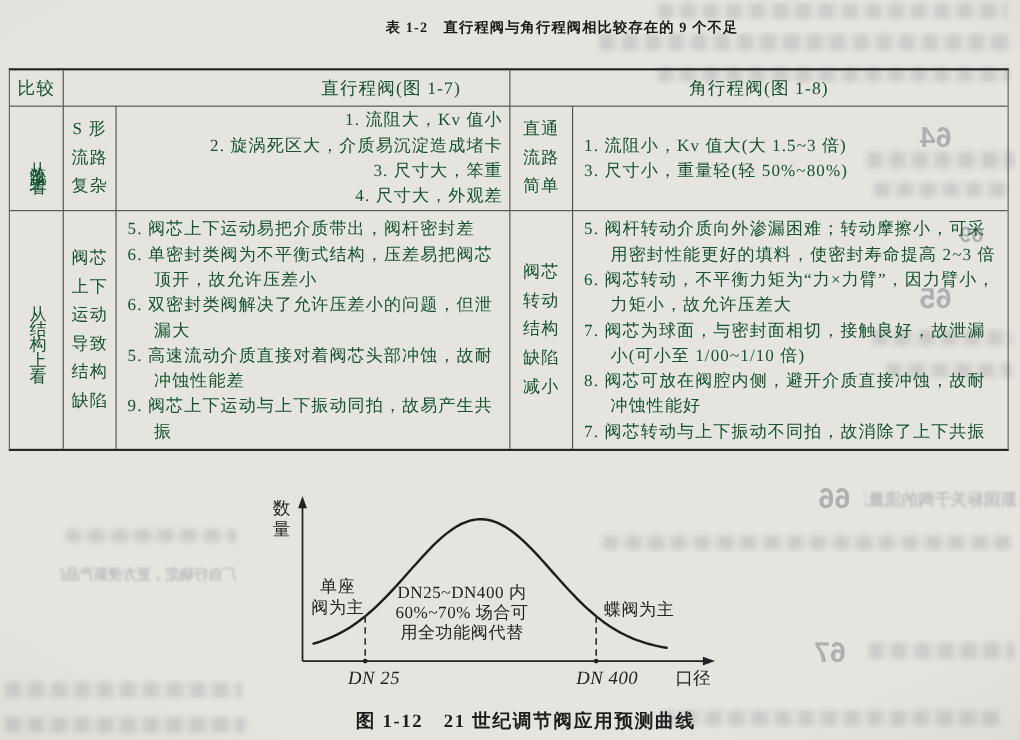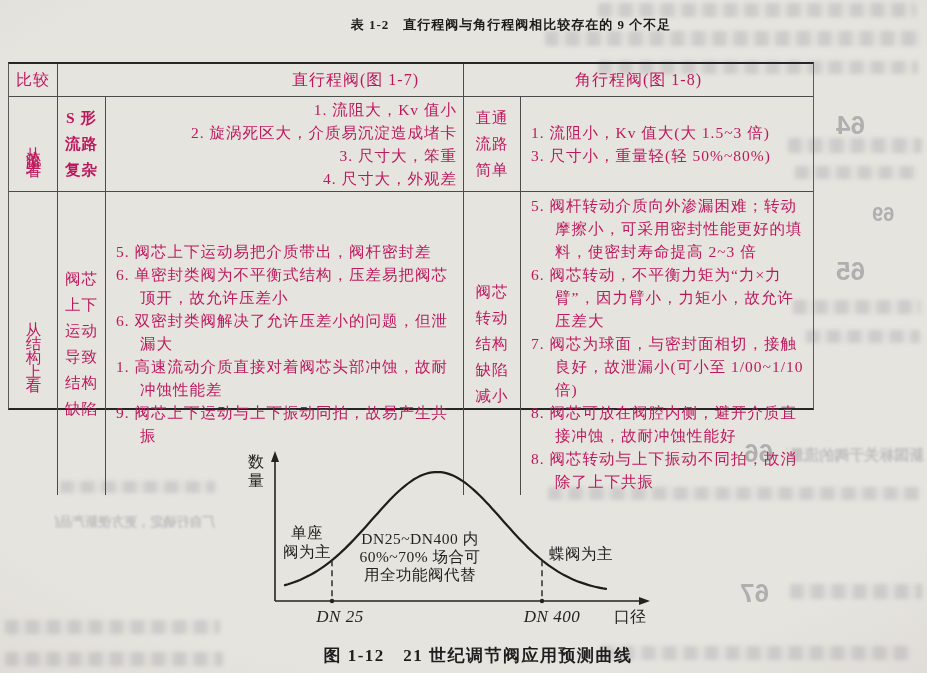--- a/index.html
+++ b/index.html
@@ -24,44 +24,44 @@
           background:repeating-linear-gradient(90deg,rgba(110,112,120,.20) 0 13px,rgba(110,112,120,.05) 13px 21px);}
   
   .content{position:relative;z-index:1;}
   .title{
     position:absolute;left:0;top:16px;width:927px;
     padding-left:95px;box-sizing:border-box;
     text-align:center;font-size:13px;font-weight:bold;color:#1d1c1a;
     letter-spacing:1px;
   }
   .btable{
-    position:absolute;left:8px;top:62px;width:806px;height:348px;
+    position:absolute;left:8px;top:62px;width:909px;height:348px;
     box-sizing:border-box;
     display:grid;
     grid-template-columns:49px 48px 358px 57px 1fr;
     grid-template-rows:33px 95px 1fr;
     border:1px solid #5a5a5a;
     border-top:2.5px solid #262626;
     border-bottom:2.5px solid #262626;
-    font-size:15.5px;letter-spacing:1px;color:#be185d;
+    font-size:15.5px;letter-spacing:1px;color:#14532d;
   }
   .cell{border-right:1px solid #4b4b4b;border-bottom:1px solid #4b4b4b;
         box-sizing:border-box;display:flex;flex-direction:column;
         align-items:center;justify-content:center;}
   .cell.last{border-right:none;}
   .cell.r2{border-bottom:none;}
   .hc{font-size:16px;}
   .c-compare{grid-area:1/1/2/2;}
   .c-lefth{grid-area:1/2/2/4;padding-left:190px;}
   .c-righth{grid-area:1/4/2/6;}
   .aspect{writing-mode:vertical-rl;text-orientation:upright;justify-content:center;align-items:center;}
   .aspect.r1{grid-area:2/1/3/2;letter-spacing:4px;}
   .aspect.r2{grid-area:3/1/4/2;letter-spacing:14px;}
   .tag{line-height:26px;text-align:center;}
-  .tag.t-l1{grid-area:2/2/3/3;font-weight:bold;}
+  .tag.t-l1{grid-area:2/2/3/3;}
   .tag.t-l2{grid-area:3/2/4/3;}
   .tag.t-r1{grid-area:2/4/3/5;}
   .tag.t-r2{grid-area:3/4/4/5;}
   .itemsc{align-items:stretch;justify-content:center;padding:2px 6px 2px 10px;line-height:23px;}
   .itemsc.i-l1{grid-area:2/3/3/4;text-align:right;}
   .itemsc.i-l2{grid-area:3/3/4/4;}
   .itemsc.i-r1{grid-area:2/5/3/6;}
   .itemsc.i-r2{grid-area:3/5/4/6;}
   .item{padding-left:24px;text-indent:-24px;}
   
@@ -144,36 +144,36 @@
         <div class="tagline">上下</div>
         <div class="tagline">运动</div>
         <div class="tagline">导致</div>
         <div class="tagline">结构</div>
         <div class="tagline">缺陷</div>
       </div>
     <div class="cell itemsc i-l2 r2">
         <div class="item">5. 阀芯上下运动易把介质带出，阀杆密封差</div>
         <div class="item">6. 单密封类阀为不平衡式结构，压差易把阀芯顶开，故允许压差小</div>
         <div class="item">6. 双密封类阀解决了允许压差小的问题，但泄漏大</div>
-        <div class="item">1. 高速流动介质直接对着阀芯头部冲蚀，故耐冲蚀性能差</div>
+        <div class="item">5. 高速流动介质直接对着阀芯头部冲蚀，故耐冲蚀性能差</div>
         <div class="item">9. 阀芯上下运动与上下振动同拍，故易产生共振</div>
       </div>
     <div class="cell tag t-r2 r2">
         <div class="tagline">阀芯</div>
         <div class="tagline">转动</div>
         <div class="tagline">结构</div>
         <div class="tagline">缺陷</div>
         <div class="tagline">减小</div>
       </div>
     <div class="cell itemsc i-r2 r2 last">
         <div class="item">5. 阀杆转动介质向外渗漏困难；转动摩擦小，可采用密封性能更好的填料，使密封寿命提高 2~3 倍</div>
         <div class="item">6. 阀芯转动，不平衡力矩为“力×力臂”，因力臂小，力矩小，故允许压差大</div>
         <div class="item">7. 阀芯为球面，与密封面相切，接触良好，故泄漏小(可小至 1/00~1/10 倍)</div>
         <div class="item">8. 阀芯可放在阀腔内侧，避开介质直接冲蚀，故耐冲蚀性能好</div>
-        <div class="item">8. 阀芯转动与上下振动不同拍，故消除了上下共振</div>
+        <div class="item">7. 阀芯转动与上下振动不同拍，故消除了上下共振</div>
       </div>
   </div>
 
   <svg id="chart-svg" width="470" height="200">
       <line x1="45" y1="158" x2="45" y2="14" class="ax"></line>
       <polygon points="41,19 49,19 45,8" class="axf"></polygon>
       <line x1="45" y1="158" x2="415" y2="158" class="ax"></line>
       <polygon points="409,154 409,162 420,158" class="axf"></polygon>
       <polyline points="55,142.1 58,141.3 61,140.3 64,139.2 67,138.1 70,136.9 73,135.5 76,134.1 79,132.6 82,131.0 85,129.2 88,127.4 91,125.4 94,123.3 97,121.1 100,118.8 103,116.4 106,113.8 109,111.2 112,108.4 115,105.6 118,102.6 121,99.6 124,96.5 127,93.3 130,90.0 133,86.7 136,83.4 139,80.0 142,76.6 145,73.2 148,69.9 151,66.5 154,63.2 157,60.0 160,56.8 163,53.8 166,50.8 169,48.0 172,45.3 175,42.8 178,40.5 181,38.3 184,36.3 187,34.6 190,33.1 193,31.8 196,30.7 199,29.9 202,29.4 205,29.1 208,29.0 211,29.2 214,29.7 217,30.4 220,31.4 223,32.6 226,34.1 229,35.7 232,37.6 235,39.7 238,42.0 241,44.5 244,47.1 247,49.9 250,52.8 253,55.8 256,58.9 259,62.1 262,65.4 265,68.7 268,72.1 271,75.5 274,78.9 277,82.2 280,85.6 283,88.9 286,92.2 289,95.4 292,98.5 295,101.6 298,104.6 301,107.5 304,110.3 307,112.9 310,115.5 313,118.0 316,120.3 319,122.6 322,124.7 325,126.7 328,128.6 331,130.4 334,132.1 337,133.6 340,135.1 343,136.4 346,137.7 349,138.9 352,139.9 355,140.9 358,141.9 361,142.7 364,143.5 367,144.2 370,144.8 373,145.4 376,145.9" class="curve"></polyline>
       <line x1="102" y1="117.2" x2="102" y2="158" class="dash"></line>

